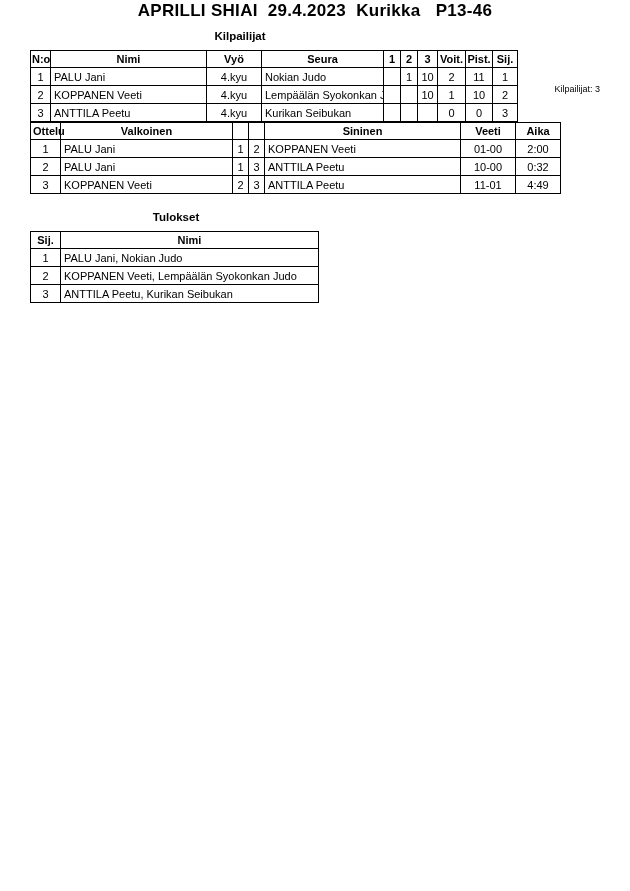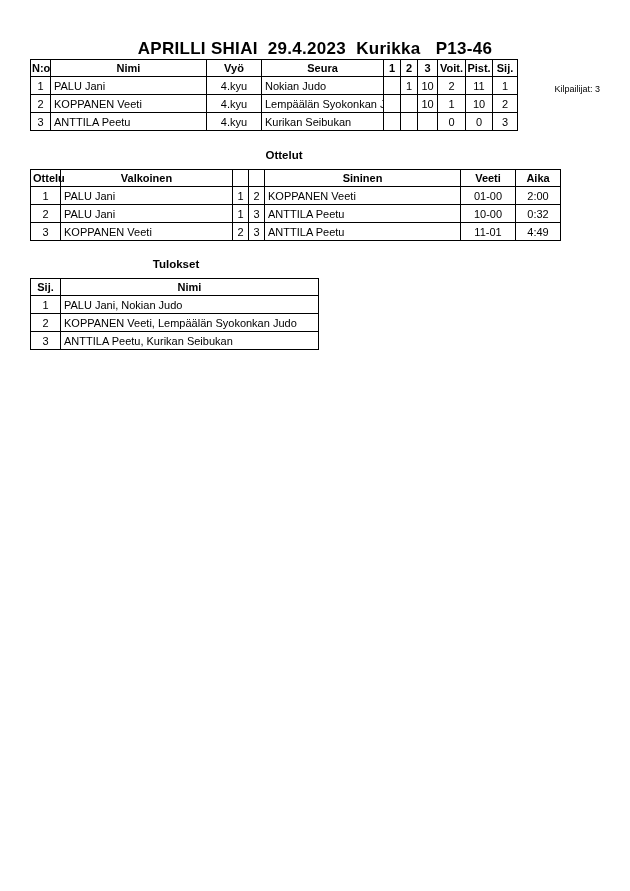--- a/index.html
+++ b/index.html
@@ -6,21 +6,20 @@
   body {
     width: 630px; height: 891px;
     background: #ffffff;
     color: #000000;
     font-family: "Liberation Sans", sans-serif;
   }
   .page {
     position: relative;
     width: 630px; height: 891px;
     background: #ffffff;
-    padding-top: 38px;
     box-sizing: border-box;
     overflow: hidden;
   }
   .title {
     text-align: center;
     font-size: 17px;
     font-weight: bold;
     white-space: pre;
     letter-spacing: 0.3px;
     line-height: 21px;
@@ -66,20 +65,21 @@
 </head>
 <body>
 
 <div class="page">
 
   <div class="title">APRILLI SHIAI  29.4.2023  Kurikka   P13-46</div>
   <div class="count-label">Kilpailijat: 3</div>
 
   <div class="content">
 
+    <div class="heading h-kilpailijat">Kilpailijat</div>
     <table class="tbl t-kilpailijat">
       <colgroup>
         <col style="width:20px">
           <col style="width:156px">
           <col style="width:55px">
           <col style="width:122px">
         <col style="width:17px">
           <col style="width:17px">
           <col style="width:20px">
         <col style="width:28px">
@@ -133,21 +133,20 @@
           <td class="c"></td>
           <td class="c"></td>
           <td class="c"></td>
           <td class="c">0</td>
           <td class="c">0</td>
           <td class="c">3</td>
         </tr>
       </tbody>
     </table>
 
-    <div class="heading h-ottelut">Ottelut</div>
     <table class="tbl t-ottelut">
       <colgroup>
         <col style="width:30px">
           <col style="width:172px">
           <col style="width:16px">
           <col style="width:16px">
         <col style="width:196px">
           <col style="width:55px">
           <col style="width:45px">
       </colgroup>

